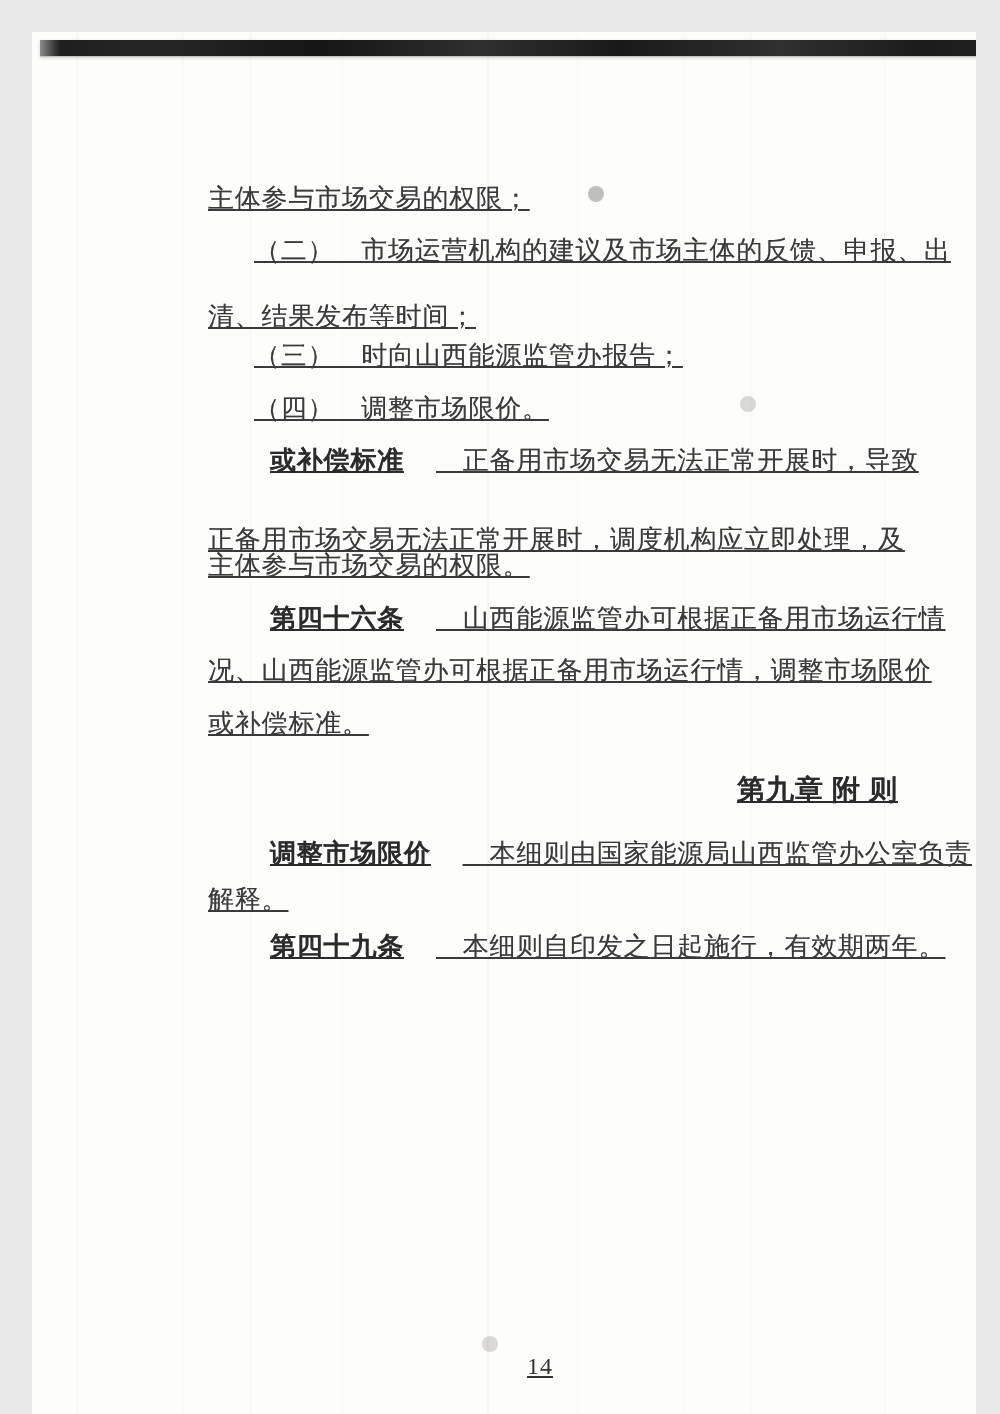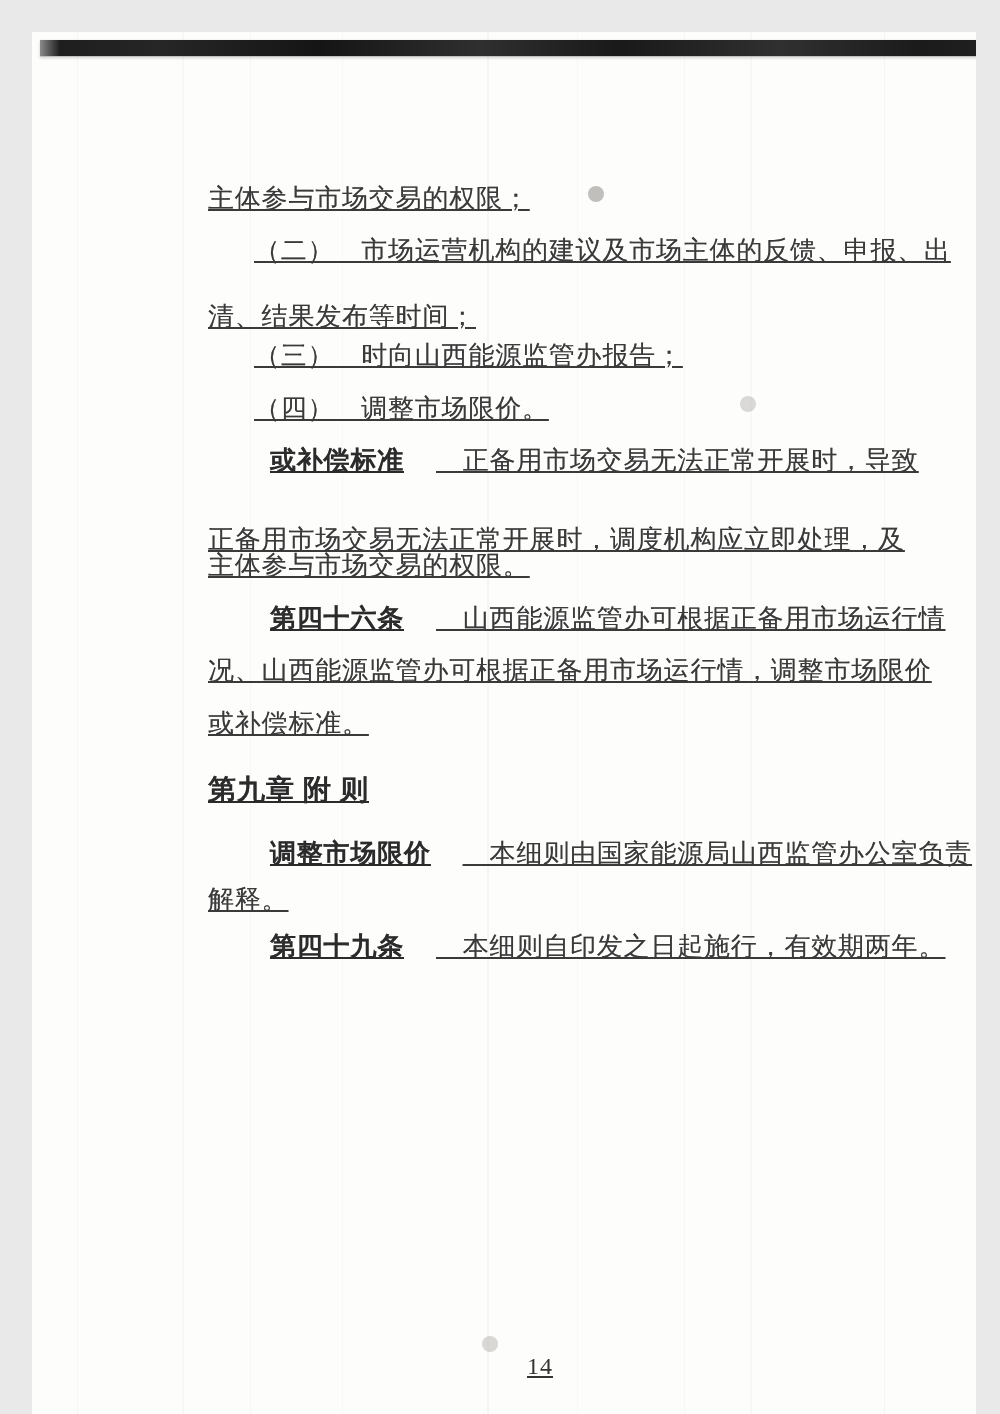--- a/index.html
+++ b/index.html
@@ -71,21 +71,21 @@
     font-weight: 700;
     color: #2b2b2b;
   }
 
   .heading {
     position: absolute;
     left: 0;
     width: 706px;
     height: 36px;
     line-height: 36px;
-    text-align: left;
+    text-align: right;
     font-size: 28px;
     font-weight: 700;
     letter-spacing: 1px;
     color: #2b2b2b;
     text-shadow: 0 0 0.6px rgba(60,60,60,.55);
     white-space: nowrap;
   }
 
   .page-number {
     position: absolute;

